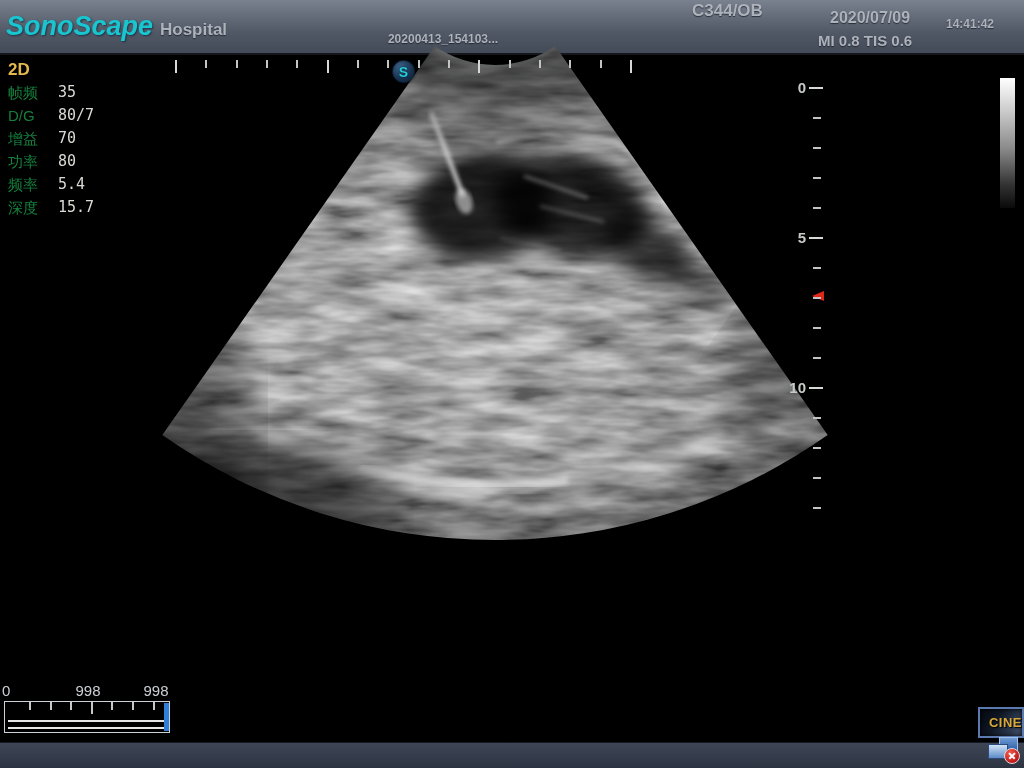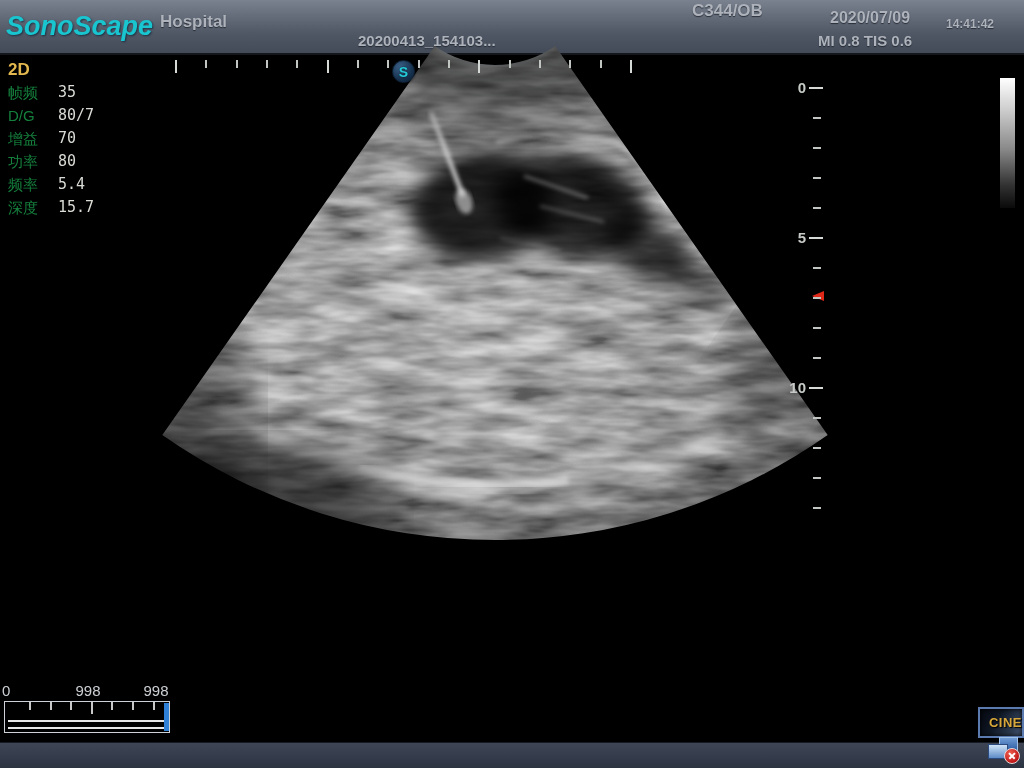--- a/index.html
+++ b/index.html
@@ -6,22 +6,22 @@
   #screen{position:relative;width:1024px;height:768px;background:#000;overflow:hidden;
           font-family:"Liberation Sans",sans-serif;}
 
   
   .topbar{position:absolute;left:0;top:0;width:1024px;height:53px;
           background:linear-gradient(180deg,#7a8290 0%,#656d7b 30%,#505866 62%,#434b59 100%);
           border-bottom:2px solid #14161c;}
   .logo{position:absolute;left:6px;top:11px;font-size:27px;font-weight:bold;font-style:italic;
         color:#19c5cf;letter-spacing:0px;text-shadow:1px 1px 2px rgba(0,30,50,.65);}
   .tb-text{position:absolute;font-weight:bold;color:#aeb3bb;text-shadow:0 1px 1px rgba(20,24,32,.7);}
-  .hospital{left:160px;top:12px;font-size:17px;}
-  .filename{left:358px;top:32px;width:170px;font-size:15px;}
+  .hospital{left:160px;top:20px;font-size:17px;}
+  .filename{left:358px;top:32px;width:170px;text-align:center;font-size:12px;}
   .preset{left:692px;top:1px;font-size:17px;}
   .date{left:808px;top:9px;font-size:16px;margin-left:22px;}
   .time{left:946px;top:9px;font-size:12px;margin-top:8px;}
   .mi{left:818px;top:32px;font-size:15px;}
 
   
   .params{position:absolute;left:8px;top:59px;z-index:4;}
   .mode{font-size:17px;font-weight:bold;color:#e3b84e;line-height:22px;}
   .prow{display:flex;line-height:23px;font-size:15px;}
   .plabel{width:50px;color:#15803d;}

